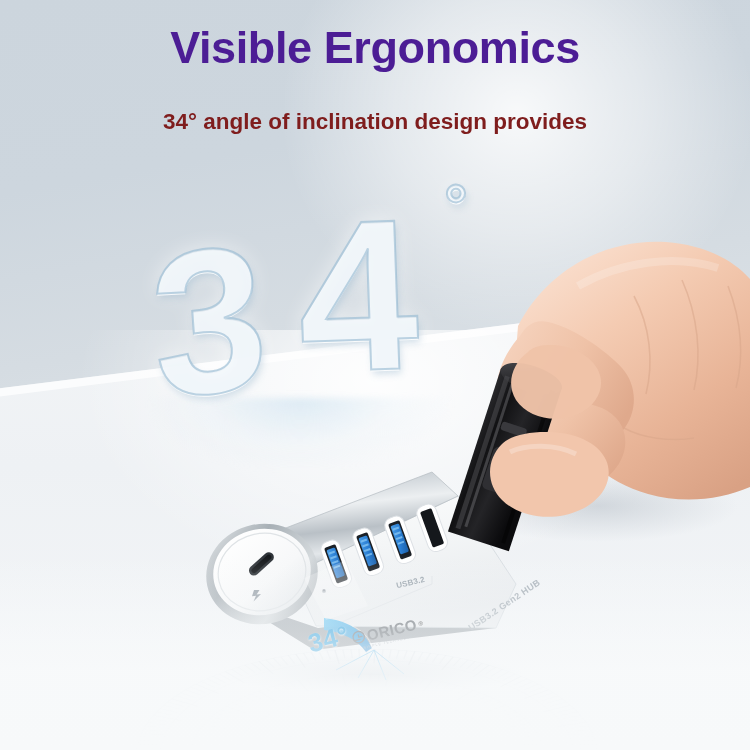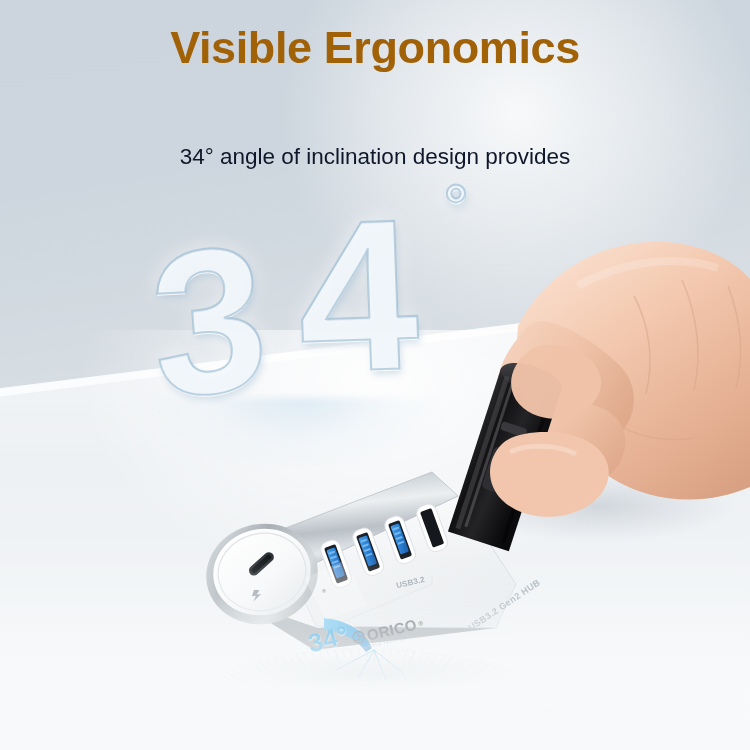--- a/index.html
+++ b/index.html
@@ -86,34 +86,33 @@
   
   .headline {
     position: absolute;
     left: 0;
     top: 22px;
     width: 100%;
     text-align: center;
     font-size: 45px;
     font-weight: bold;
     letter-spacing: -0.4px;
-    color: #a16207;
+    color: #4c1d95;
     line-height: 1.15;
   }
   .subhead {
     position: absolute;
     left: 0;
     top: 106px;
     width: 100%;
     text-align: center;
     font-size: 22.5px;
-    font-weight: normal;
-    color: #0f172a;
+    font-weight: bold;
+    color: #7f1d1d;
     line-height: 1.42;
-    margin-top: 35px;
   }
   .subhead .l2 { display: block; }
 
   
   .glass-group {
     position: absolute;
     left: 120px;
     top: 170px;
     width: 390px;
     height: 290px;

